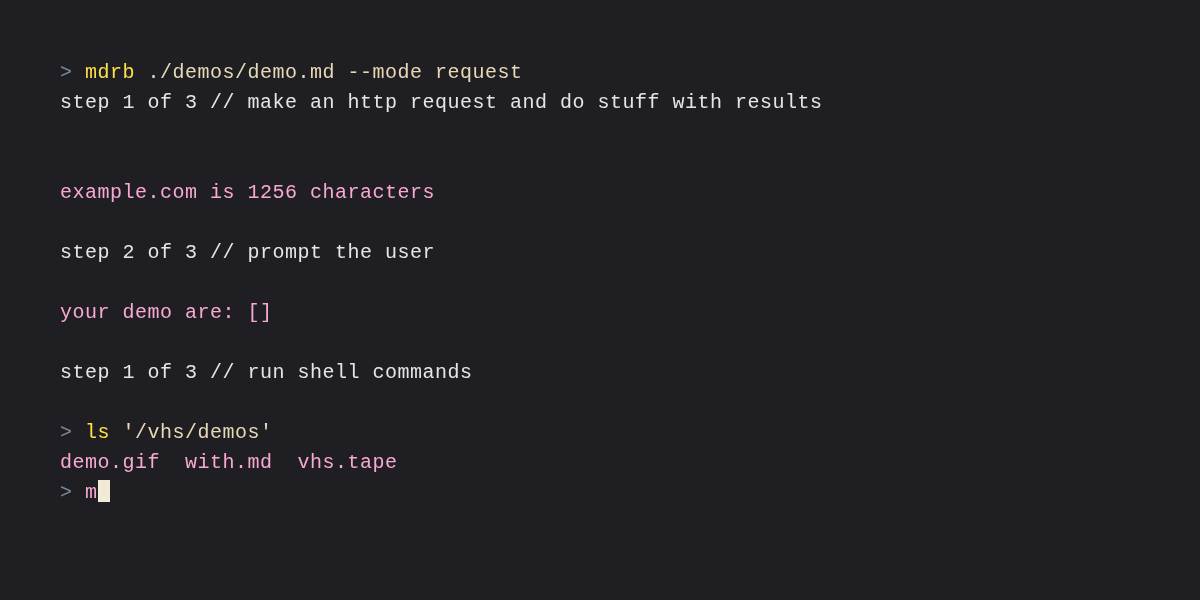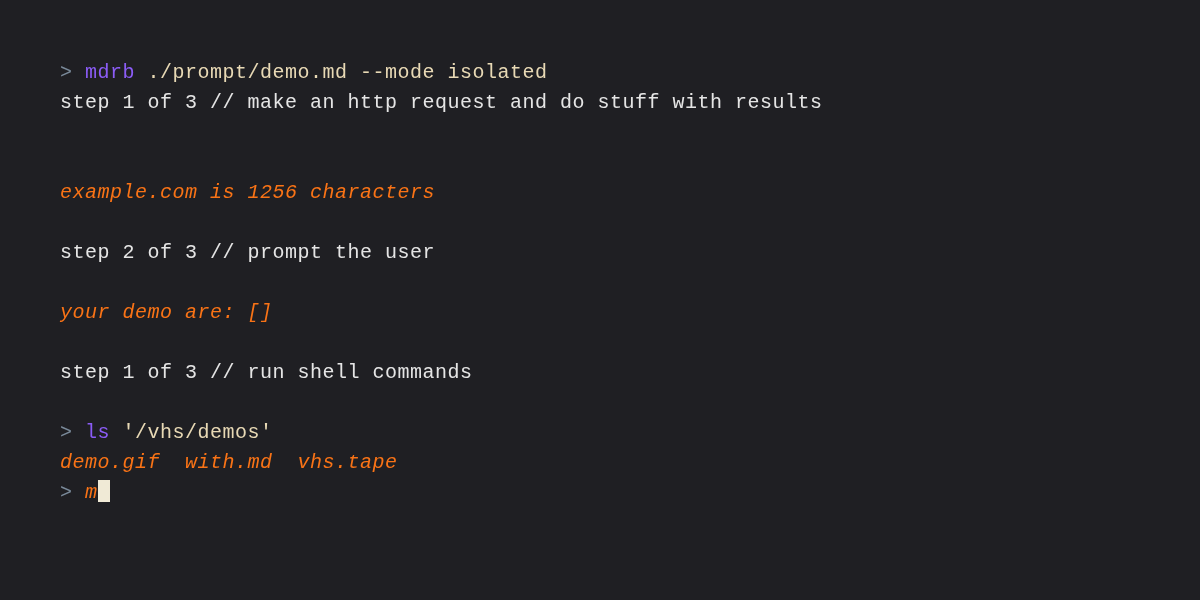--- a/index.html
+++ b/index.html
@@ -23,45 +23,44 @@
       white-space: pre;
       min-height: 30px;
     }
     .blank {
       height: 30px;
     }
     .prompt-angle {
       color: #7a8a9a;
     }
     .cmd-name {
-      color: #8b5cf6;
+      color: #fde047;
     }
     .cmd-args {
       color: #e8d9b5;
     }
     .dim {
       color: #e5e5e5;
     }
     .output {
-      color: #f97316;
-      font-style: italic;
+      color: #f9a8d4;
     }
     .cursor {
       display: inline-block;
       width: 12px;
       height: 22px;
       background: #f0ead6;
       vertical-align: text-bottom;
       margin-bottom: 2px;
     }
   </style>
 </head>
 <body>
 
-<div class="line"><span class="prompt-angle">&gt; </span><span class="cmd-name">mdrb</span><span class="cmd-args"> ./prompt/demo.md --mode isolated</span></div>
+<div class="line"><span class="prompt-angle">&gt; </span><span class="cmd-name">mdrb</span><span class="cmd-args"> ./demos/demo.md --mode request</span></div>
 
 <div class="line dim">step 1 of 3 // make an http request and do stuff with results</div>
 
 <div class="blank"></div>
 <div class="blank"></div>
 
 <div class="line output">example.com is 1256 characters</div>
 
 <div class="blank"></div>
 

